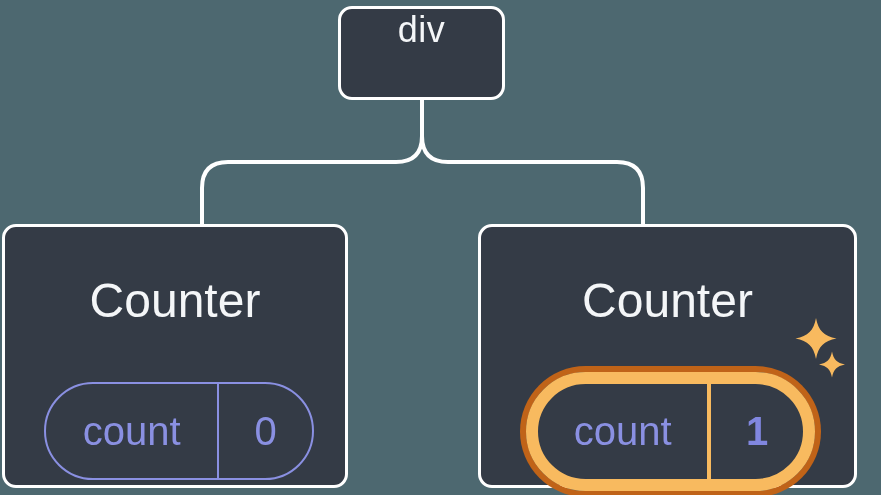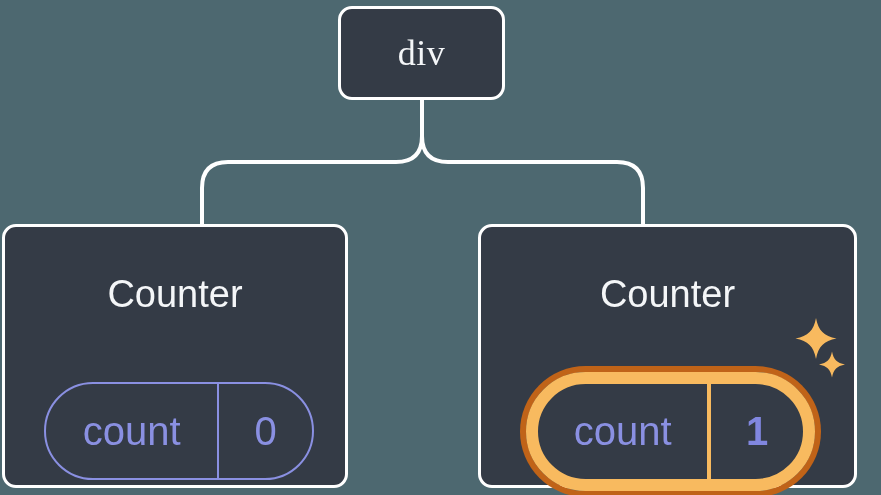--- a/index.html
+++ b/index.html
@@ -8,29 +8,29 @@
     background:#4d6870;
     font-family:"Liberation Sans", sans-serif;
   }
   .connector { position:absolute; left:0; top:0; width:881px; height:495px; }
   .node {
     position:absolute; box-sizing:border-box;
     background:#343b46; border:3px solid #ffffff; border-radius:14px;
   }
   .root-node {
     left:338px; top:6px; width:167px; height:94px;
-    display:flex; align-items:center; justify-content:center;font-family:Liberation Serif, serif;
+    display:flex; justify-content:center;
   }
   .root-label { color:#f4f6f8; font-size:36px; letter-spacing:0.5px; }
   .counter-node { top:224px; width:346px; height:264px; }
   .counter-left  { left:2px; }
   .counter-right { left:478px; width:379px; }
   .counter-title {
     position:absolute; top:46px; left:0; width:100%; text-align:center;
-    color:#f4f6f8; font-size:38px; font-weight:500;
+    color:#f4f6f8; font-size:48px; font-weight:500;
   }
   .pill {
     position:absolute; box-sizing:border-box; display:flex; align-items:stretch;
     border-radius:999px; overflow:hidden;margin-top:31px;
   }
   .pill-normal {
     left:39px; top:124px; width:270px; height:98px;
     border:2px solid #8a90e2;
   }
   .pill-highlight {

